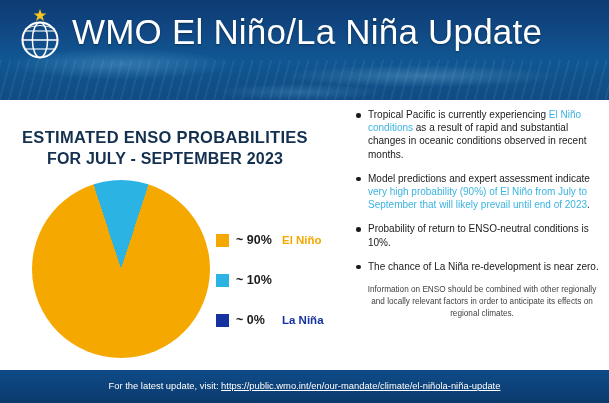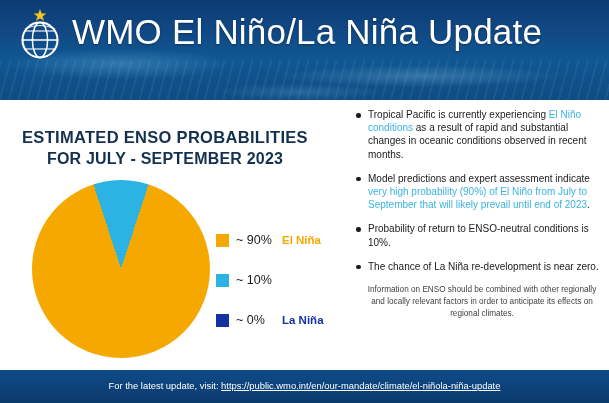--- a/index.html
+++ b/index.html
@@ -122,21 +122,21 @@
     margin-bottom: 24px;
     height: 16px;
   }
   .swatch {
     width: 13px; height: 13px;
     flex: 0 0 13px;
     margin-right: 7px;
   }
   .legend-pct {
     font-size: 12.5px;
-    font-weight: normal;
+    font-weight: bold;
     color: #1b1b1b;
     width: 46px;
     flex: 0 0 46px;
   }
   .legend-label {
     font-size: 11.5px;
     font-weight: bold;
   }
 
   
@@ -217,21 +217,21 @@
       <div class="chart-subtitle">FOR JULY - SEPTEMBER 2023</div>
 
       <div class="pie-wrap">
         <div class="pie" id="pie-el" style="background: conic-gradient(from 18deg, rgb(245, 168, 0) 0deg, rgb(245, 168, 0) 324deg, rgb(43, 179, 227) 324deg, rgb(43, 179, 227) 360deg, rgb(20, 50, 160) 360deg, rgb(20, 50, 160) 360deg);"></div>
       </div>
 
       <div class="legend">
         <div class="legend-row">
           <span class="swatch" id="sw0" style="background: rgb(245, 168, 0);"></span>
           <span class="legend-pct">~ 90%</span>
-          <span class="legend-label" id="lb0" style="color: rgb(245, 168, 0);">El Niña</span>
+          <span class="legend-label" id="lb0" style="color: rgb(245, 168, 0);">El Niño</span>
         </div>
         <div class="legend-row">
           <span class="swatch" id="sw1" style="background: rgb(43, 179, 227);"></span>
           <span class="legend-pct">~ 10%</span>
         </div>
         <div class="legend-row">
           <span class="swatch" id="sw2" style="background: rgb(20, 50, 160);"></span>
           <span class="legend-pct">~ 0%</span>
           <span class="legend-label" id="lb2" style="color: rgb(20, 50, 160);">La Niña</span>
         </div>

